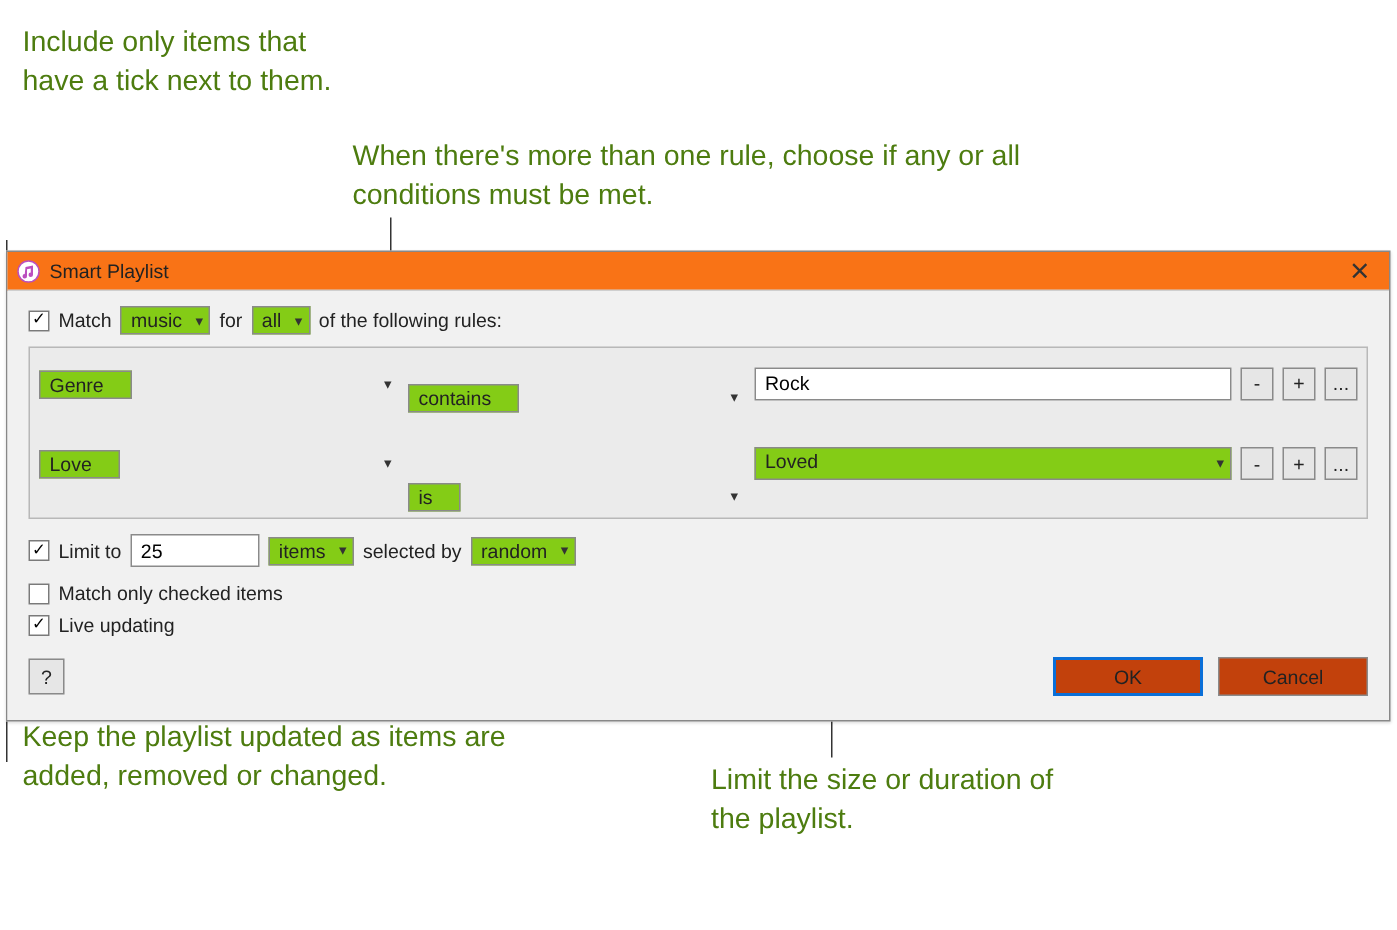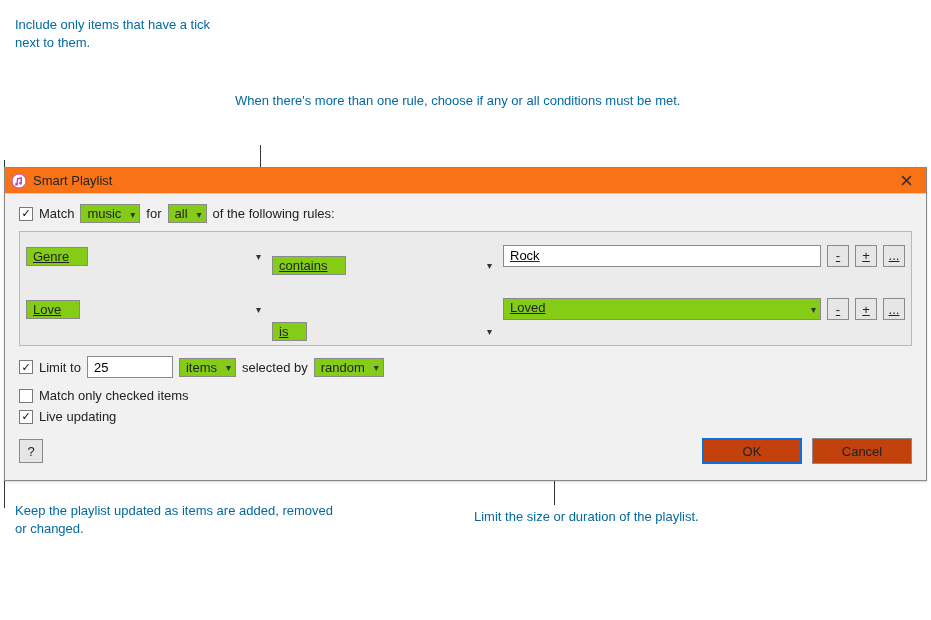--- a/index.html
+++ b/index.html
@@ -8,23 +8,23 @@
     width: 931px;
     height: 620px;
     font-family: "Segoe UI", Tahoma, sans-serif;
     font-size: 14px;
     color: #222;
     background: #fff;
     position: relative;
   }
   .callout {
     position: absolute;
-    font-size: 13px;
+    font-size: 19px;
     line-height: 1.35;
-    color: #0369a1;
+    color: #4d7c0f;
   }
   .callout-line {
     position: absolute;
     background: #333;
   }
   
   .window {
     position: absolute;
     left: 4px;
     top: 167px;
@@ -109,21 +109,20 @@
     border: 1px solid #b8b8b8;
     background: #ebebeb;
     padding: 6px 6px;
     margin-bottom: 10px;
   }
   .rule-row {
     display: flex;
     align-items: center;
     gap: 6px;
     margin-bottom: 6px;
-    text-decoration: underline;
   }
   .rule-row:last-child { margin-bottom: 0; }
   .sq-btn {
     width: 22px; height: 22px;
     border: 1px solid #8a8a8a;
     background: #e6e6e6;
     display: inline-flex;
     align-items: center; justify-content: center;
     font-size: 13px;
     cursor: default;
@@ -156,21 +155,21 @@
     border: 2px solid #0a6fd8;
   }
 </style>
 </head>
 <body>
 
 <div class="callout" style="left:15px; top:16px; width:210px;">Include only items that have a tick next to them.</div>
 
 <div class="callout" style="left:235px; top:92px; width:480px;">When there's more than one rule, choose if any or all conditions must be met.</div>
 
-<div class="callout" style="left:15px; top:502px; width:330px;">Keep the playlist updated as items are added, removed or changed.</div>
+<div class="callout" style="left:15px; top:479px; width:330px;">Keep the playlist updated as items are added, removed or changed.</div>
 
 <div class="callout" style="left:474px; top:508px; width:250px;">Limit the size or duration of the playlist.</div>
 
 <div class="callout-line" style="left:260px; top:145px; width:1px; height:80px;"></div>
 <div class="callout-line" style="left:4px;  top:160px; width:1px; height:340px;"></div>
 <div class="callout-line" style="left:4px;  top:500px; width:1px; height:8px;"></div>
 <div class="callout-line" style="left:554px; top:370px; width:1px; height:135px;"></div>
 
 <div class="window">
 

